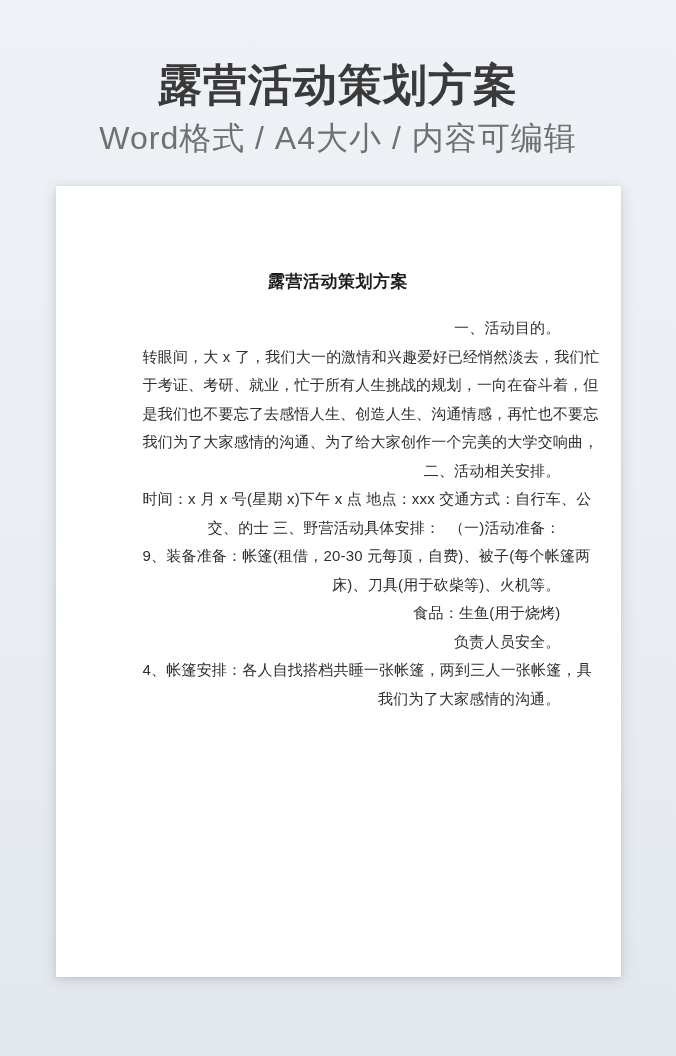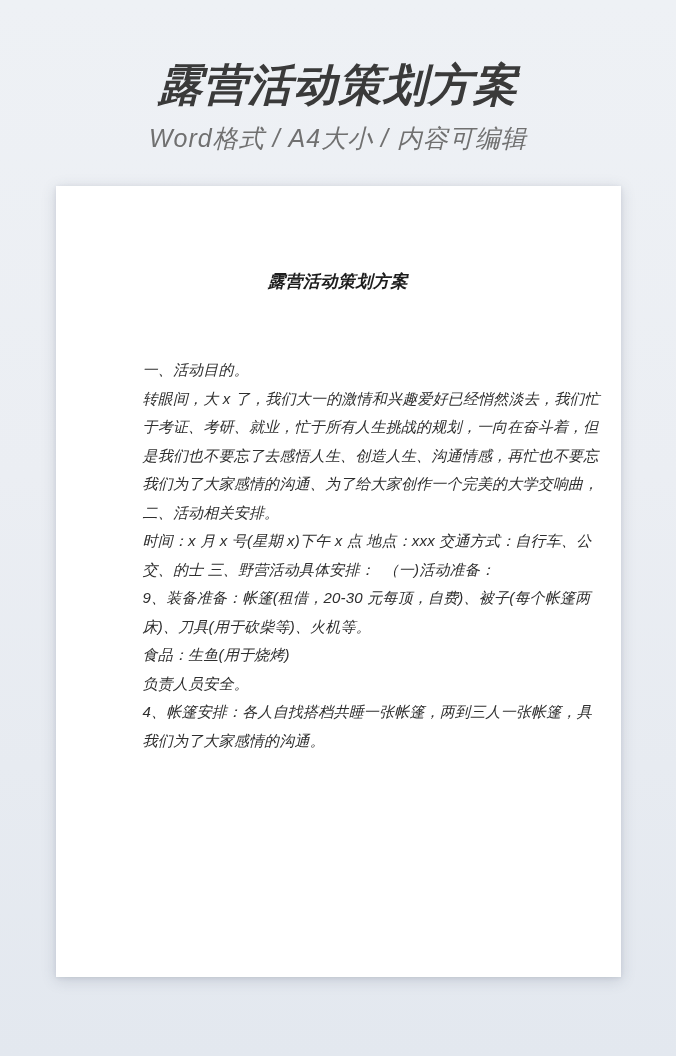--- a/index.html
+++ b/index.html
@@ -1,15 +1,15 @@
 <!DOCTYPE html>
 <html><head>
 <meta charset="utf-8">
 <style>
-  * { margin: 0; padding: 0; box-sizing: border-box; font-style: italic; }
+  * { margin: 0; padding: 0; box-sizing: border-box; }
   html, body { width: 676px; }
   body {
     width: 676px;
     height: 1056px;
     background: linear-gradient(180deg, #eef1f5 0%, #ebeef3 45%, #e3e8ef 100%);
     font-family: "Liberation Sans", "DejaVu Sans", sans-serif;
     overflow: hidden;
   }
   .header {
     padding-top: 60px;
@@ -17,21 +17,21 @@
   }
   .header-title {
     font-size: 44px;
     line-height: 50px;
     font-weight: 800;
     color: #3a3a3a;
     letter-spacing: 1px;
   }
   .header-subtitle {
     margin-top: 13px;
-    font-size: 25px;
+    font-size: 32px;
     line-height: 30px;
     font-weight: 400;
     color: #707070;
     letter-spacing: 1px;
   }
   .page {
     width: 565px;
     height: 791px;
     margin: 33px auto 0 auto;
     background: #ffffff;
@@ -41,23 +41,24 @@
   .doc-title {
     padding-top: 86px;
     text-align: center;
     font-size: 17px;
     line-height: 20px;
     font-weight: 700;
     color: #1d1d1d;
     letter-spacing: 0.5px;
   }
   .doc-body {
-    margin-top: 64px;
+    margin-top: 22px;
     padding-left: 87px;
     padding-right: 60px;
+    text-align: right;
   }
   .doc-line {
     font-size: 15px;
     line-height: 28.5px;
     color: #2e2e2e;
     white-space: pre;
     letter-spacing: 0.2px;
   }
 </style>
 </head>

